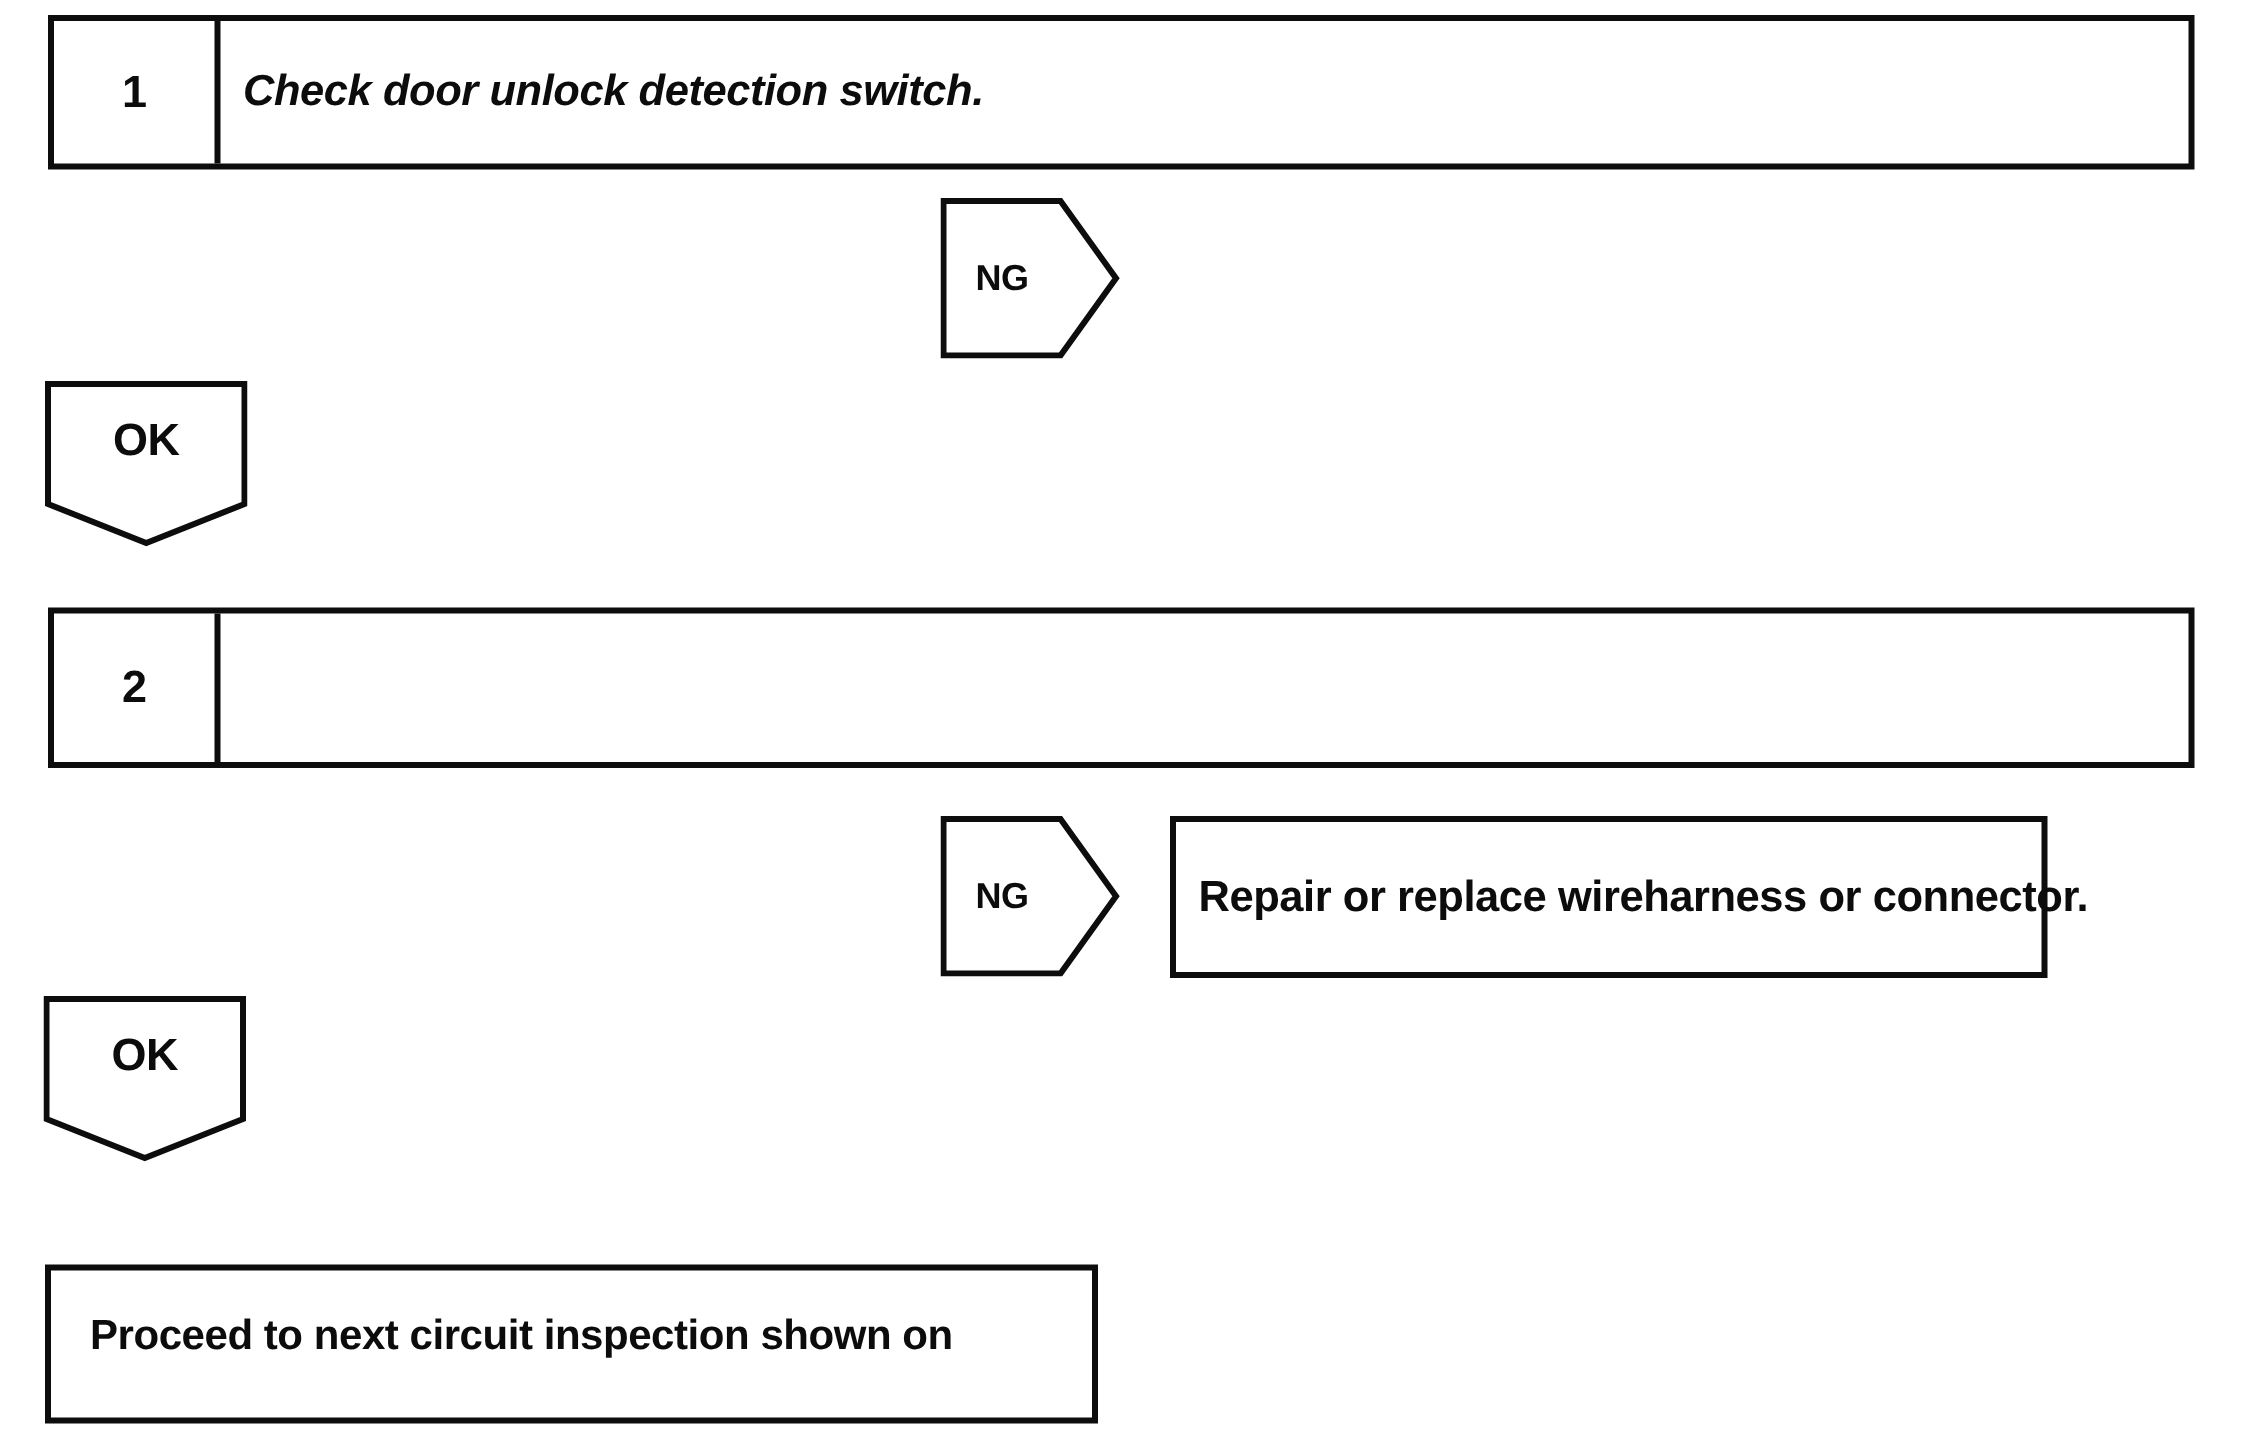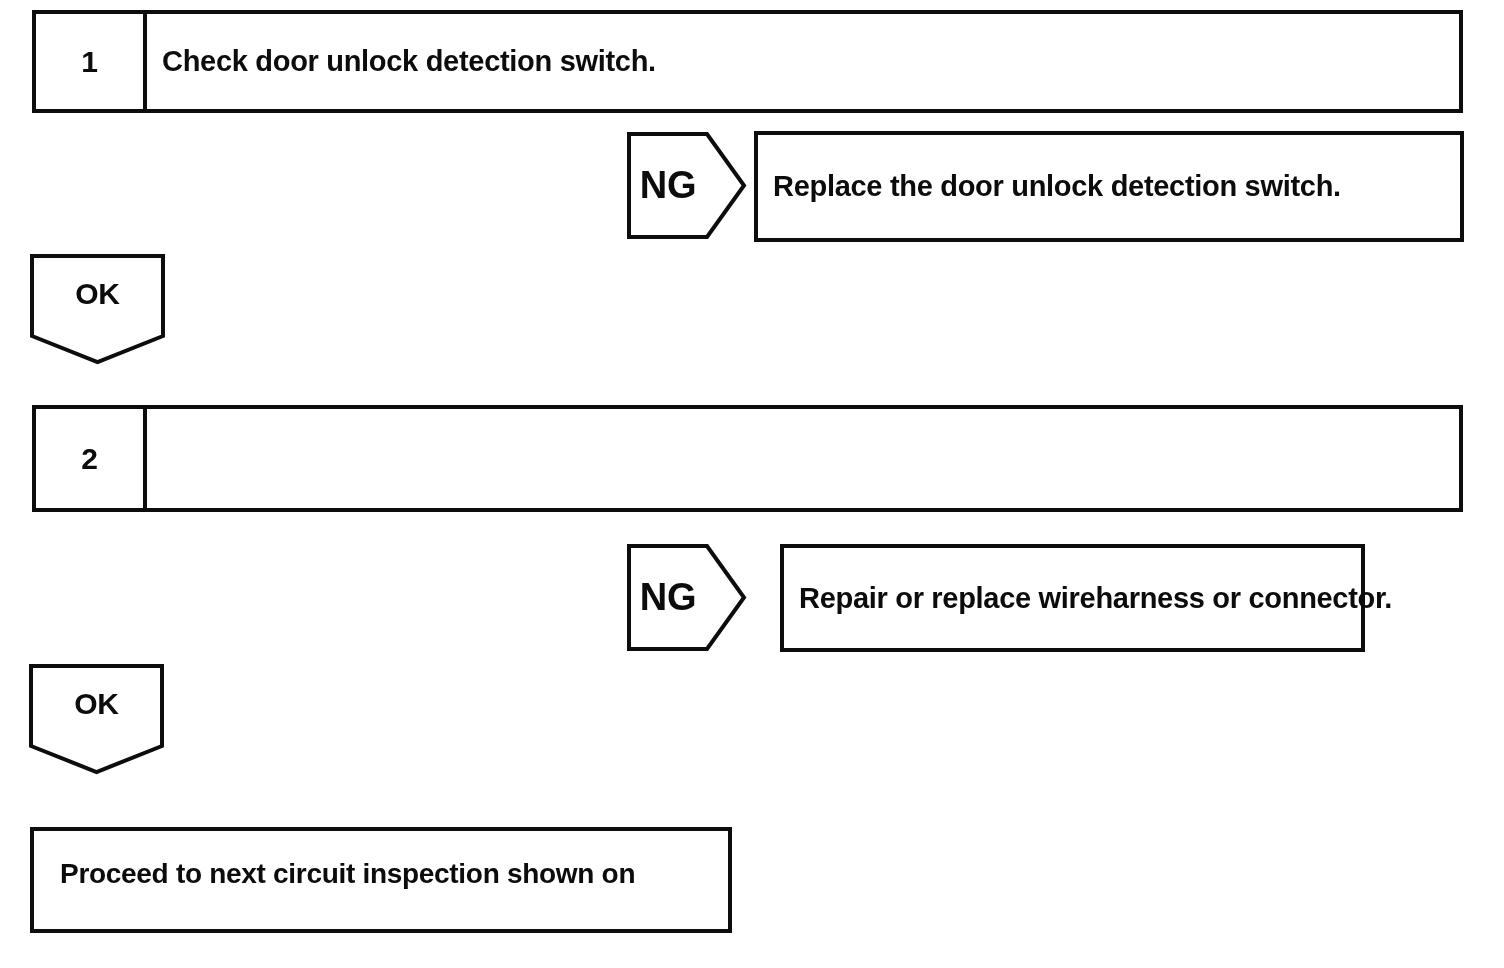--- a/index.html
+++ b/index.html
@@ -35,20 +35,21 @@
     justify-content: center;
     font-size: 30px;
     letter-spacing: -0.3px;
     flex: 0 0 auto;
   }
   .step .instr {
     padding-left: 15px;
     display: flex;
     flex-direction: column;
     justify-content: flex-start;
+    font-style: italic;
   }
   .line {
     font-size: 29px;
     line-height: 35px;
     letter-spacing: -0.3px;
     white-space: nowrap;
   }
   .result .line {
     padding-left: 15px;
   }
@@ -66,41 +67,42 @@
   }
   .ng .label {
     position: absolute;
     left: 0;
     top: 0;
     width: 82px;
     height: 100%;
     display: flex;
     align-items: center;
     justify-content: center;
-    font-size: 38px;
+    font-size: 24px;
     letter-spacing: -0.3px;
   }
   .ok .label {
     position: absolute;
     left: 0;
     top: 0;
     width: 100%;
     height: 80px;
     display: flex;
     align-items: center;
     justify-content: center;
     font-size: 30px;
     letter-spacing: -0.3px;
   }
   .final {
     flex-direction: column;
     align-items: flex-start;
     justify-content: center;
     padding-left: 26px;
     padding-bottom: 14px;
+    margin-top: 16px;
   }
   .final .line {
     font-size: 28px;
     line-height: 37px;
     letter-spacing: -0.3px;
   }
   .final .line.spread {
     letter-spacing: 3px;
   }
 </style>
@@ -116,23 +118,20 @@
     </div>
   </div>
 
   <div class="connector ng" style="left:627px; top:132px; width:120px; height:107px;">
     <svg width="120" height="107" viewBox="0 0 120 107">
       <polygon class="shape" points="2,2 80,2 117,53.5 80,105 2,105"></polygon>
     </svg>
     <span class="label">NG</span>
   </div>
 
-  <div class="box result" style="left:754px; top:131px; width:710px; height:111px;">
-    <div class="line">Replace the door unlock detection switch.</div>
-  </div>
 
   <div class="connector ok" style="left:30px; top:254px; width:135px; height:112px;">
     <svg width="135" height="112" viewBox="0 0 135 112">
       <polygon class="shape" points="2,2 133,2 133,82 67.5,108 2,82"></polygon>
     </svg>
     <span class="label">OK</span>
   </div>
 
   <div class="box step" style="left:32px; top:405px; width:1431px; height:107px;">
     <div class="num">2</div>

